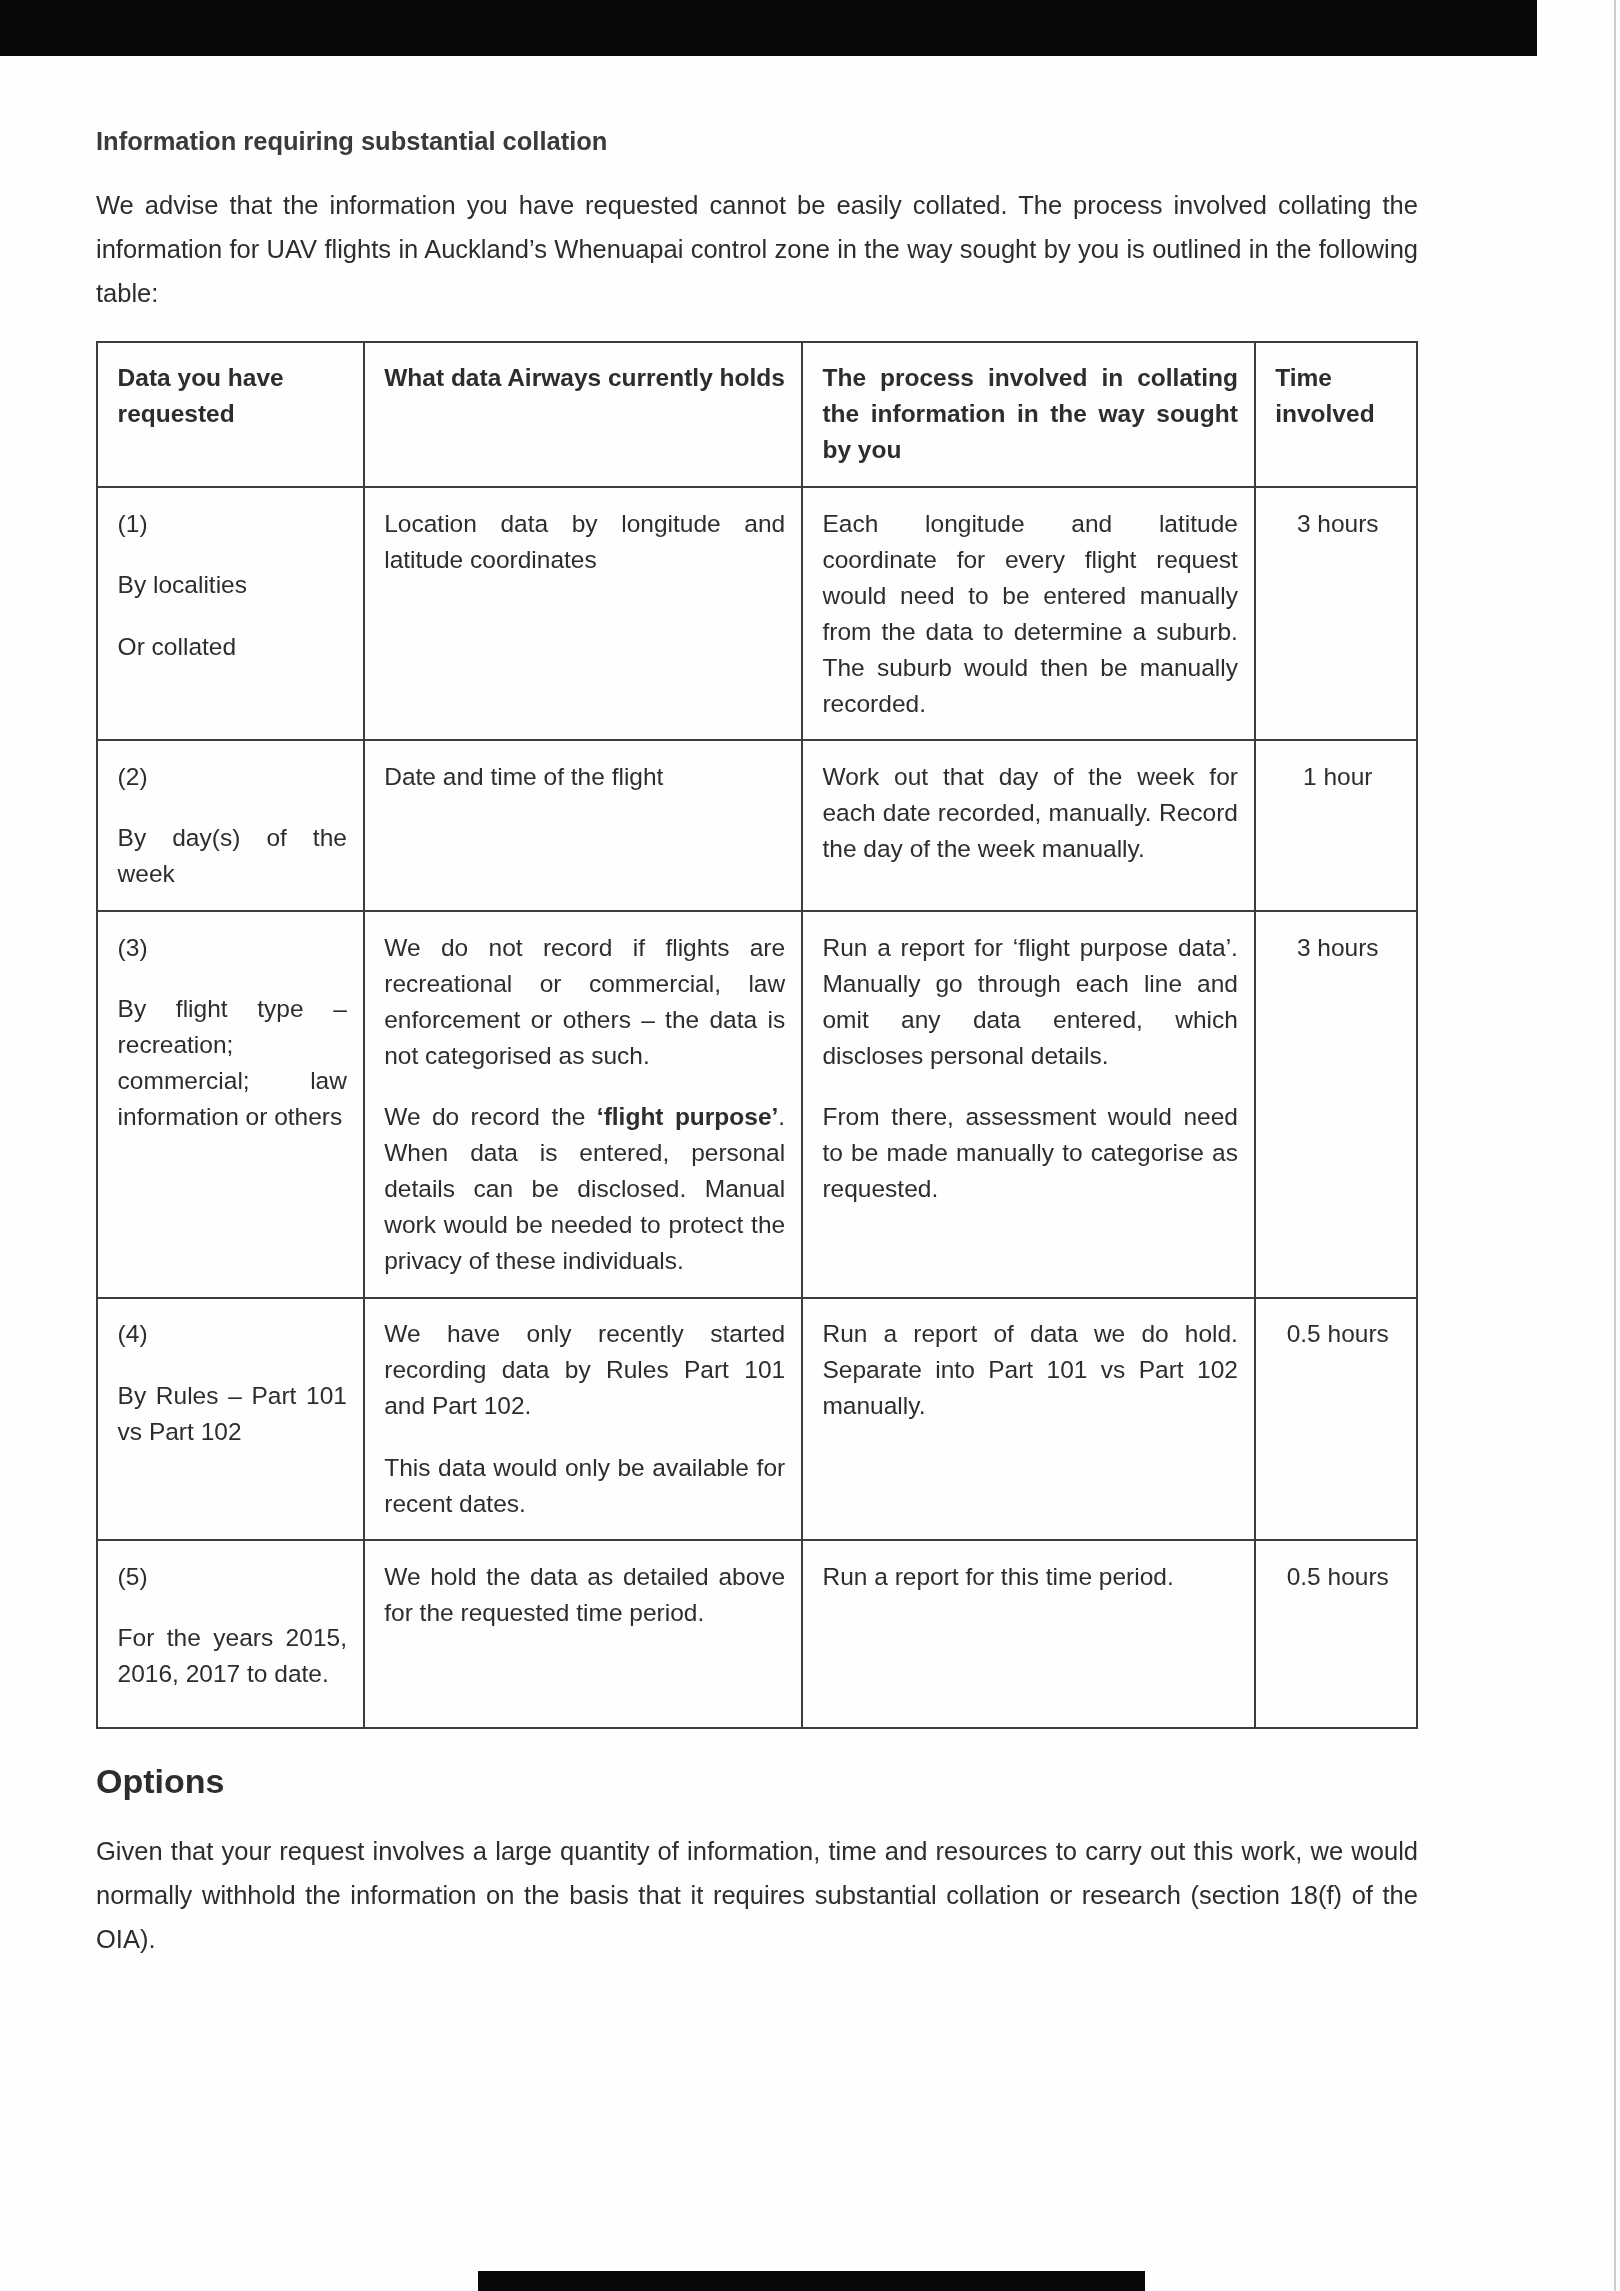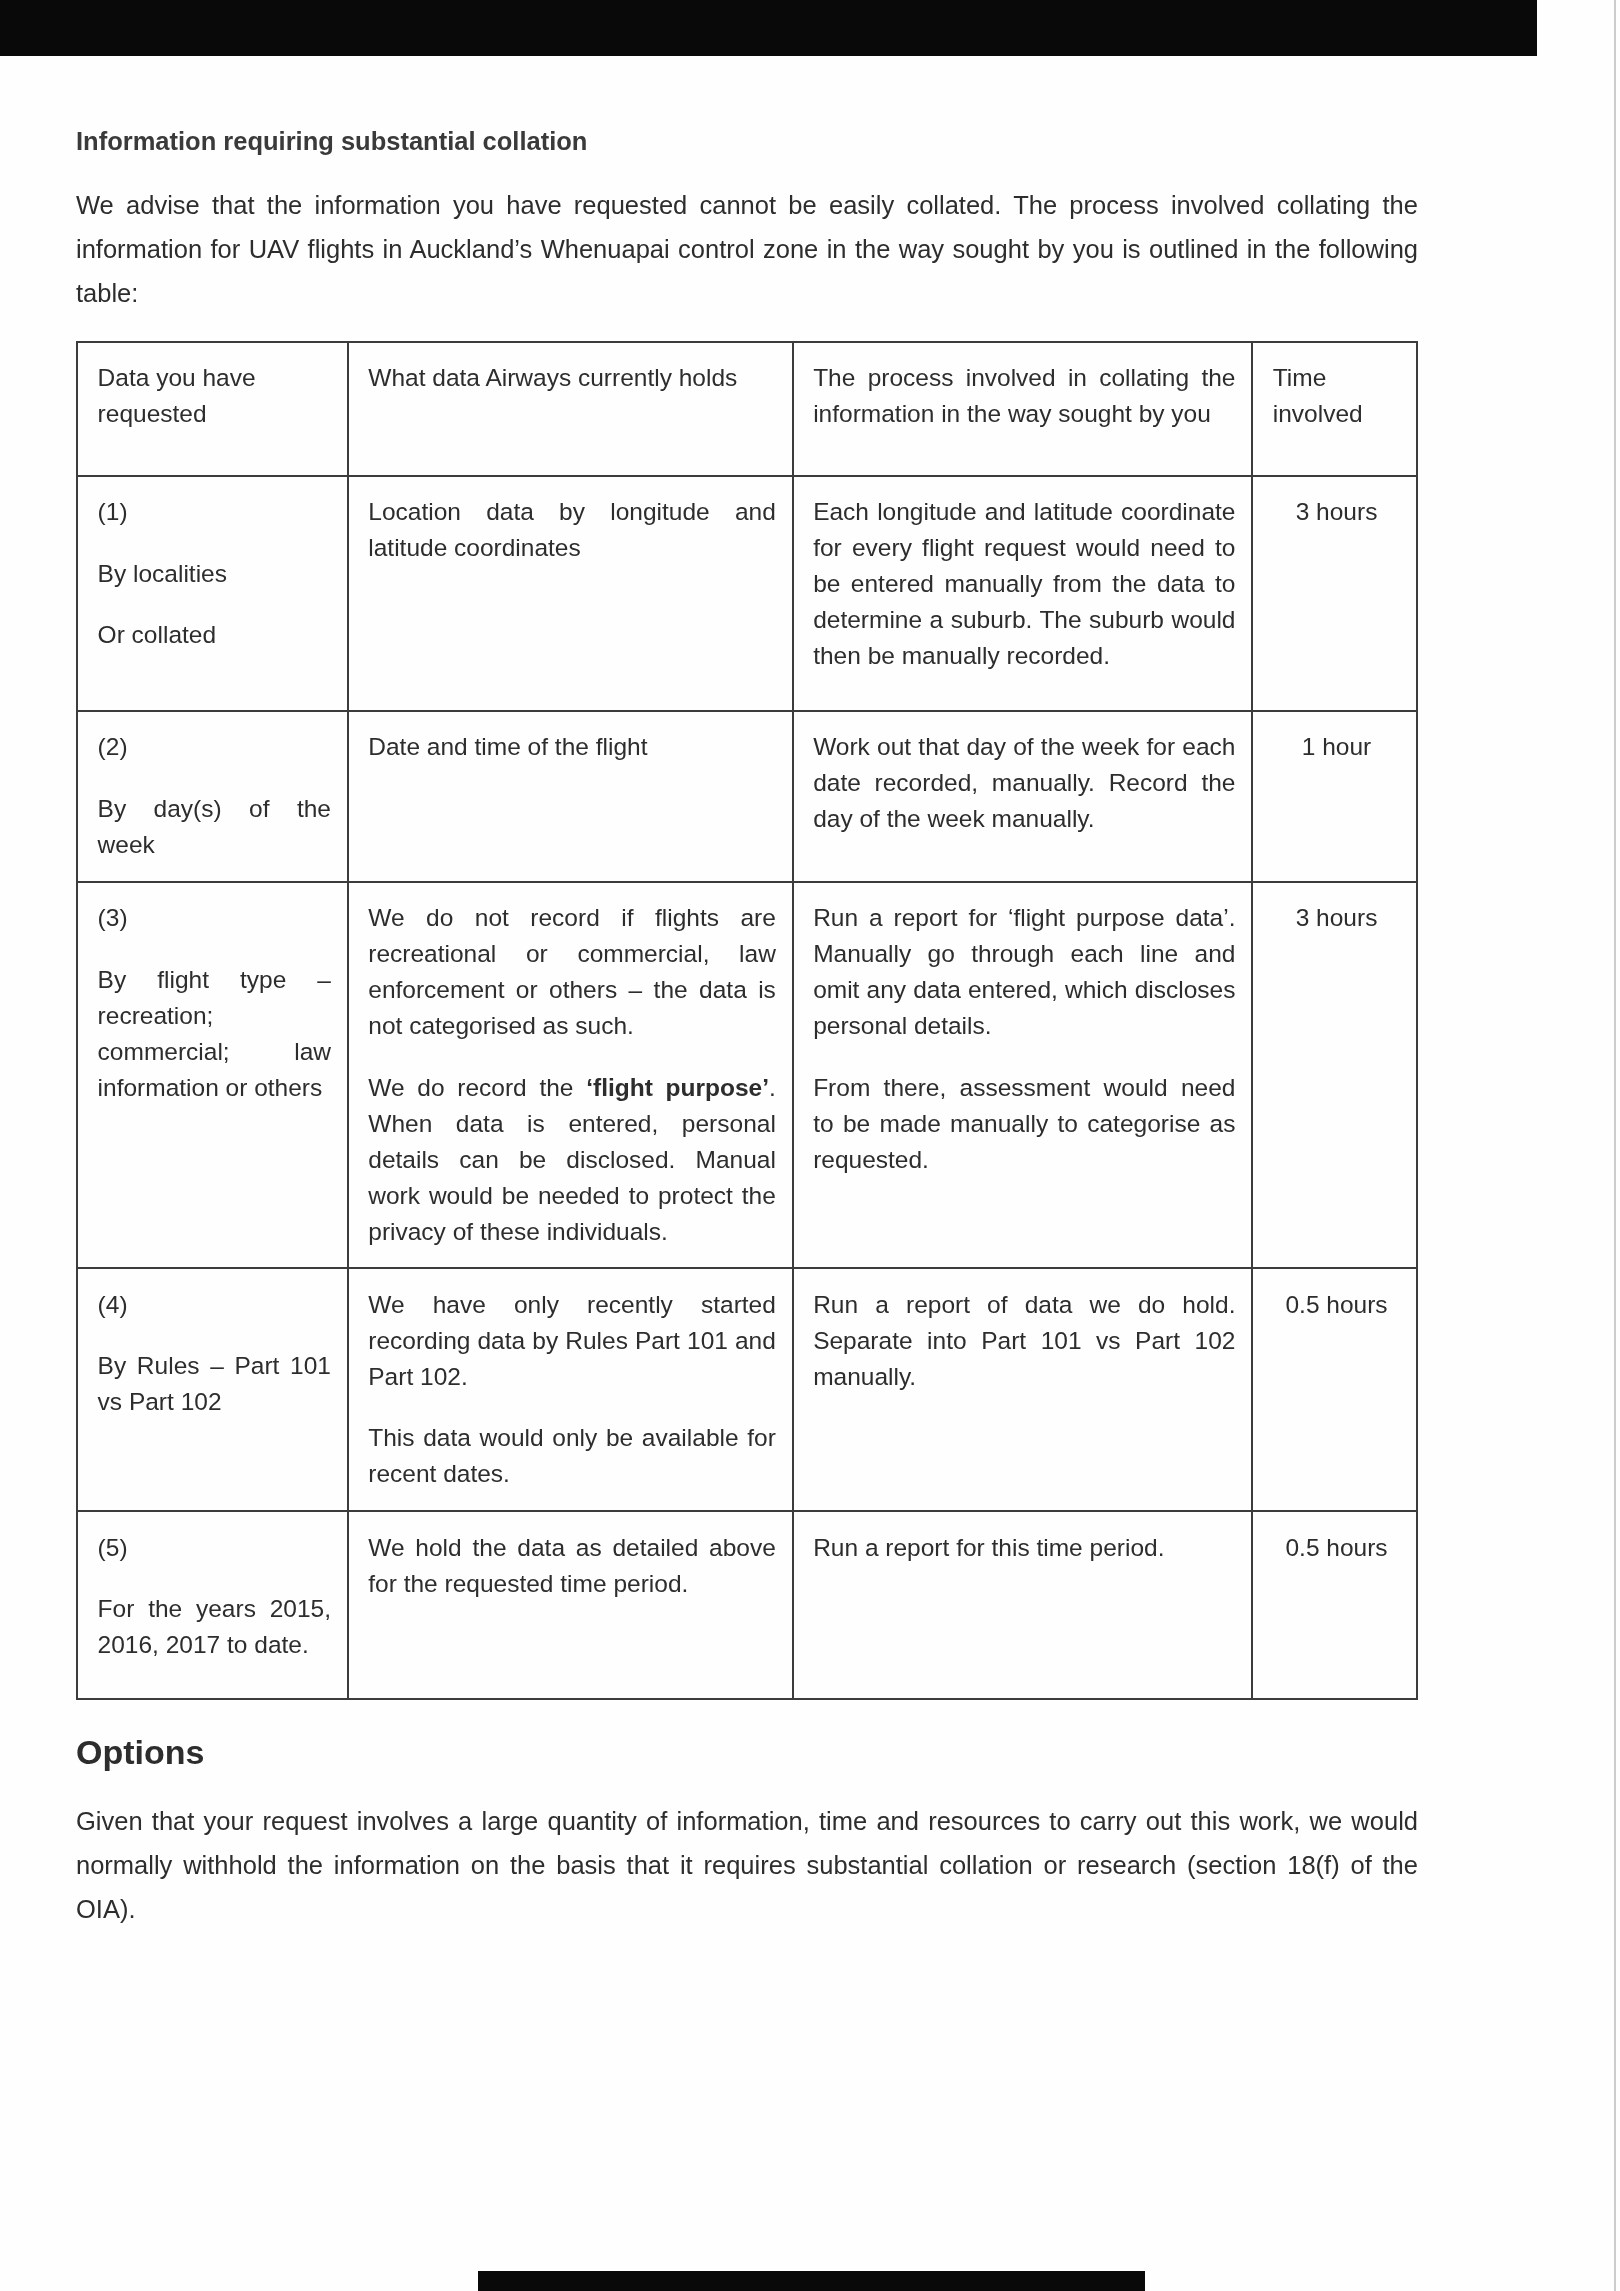--- a/index.html
+++ b/index.html
@@ -21,21 +21,21 @@
     position: absolute; bottom: 0; left: 478px;
     width: 667px; height: 20.6px;
     background: #090909;
   }
   .edge-line {
     position: absolute; top: 0; right: 3.9px;
     width: 2px; height: 100%;
     background: #cccccc;
   }
   .content {
-    padding: 0 202px 0 76px;
+    padding: 0 202px 0 96px;
   }
   h1.heading {
     margin: 127px 0 0 0;
     font-size: 25.5px;
     font-weight: bold;
     color: #3a3a3a;
   }
   p.body-text {
     margin: 27.4px 0 0 0;
     font-size: 25.5px;
@@ -48,21 +48,21 @@
     width: 100%;
     margin-top: 25.5px;
   }
   table.collation th, table.collation td {
     border: 2px solid #3c3c3c;
     vertical-align: top;
     padding: 17.6px 15.7px 17.6px 19.6px;
     font-size: 24.5px;
     line-height: 36px;
   }
-  table.collation th { text-align: left; font-weight: normal; border-radius: 14px; }
+  table.collation th { text-align: left; font-weight: bold; border-radius: 14px; }
   table.collation th.c3 { text-align: justify; }
   td p { margin: 0 0 25.5px 0; text-align: justify; }
   td p:last-child { margin-bottom: 0; }
   td.c4 { text-align: center; }
   tr.rh { height: 134px; }
   tr.r1 { height: 235px; }
   tr.r2 { height: 147px; }
   tr.r3 { height: 353px; }
   tr.r4 { height: 214px; }
   tr.r5 { height: 188px; }

